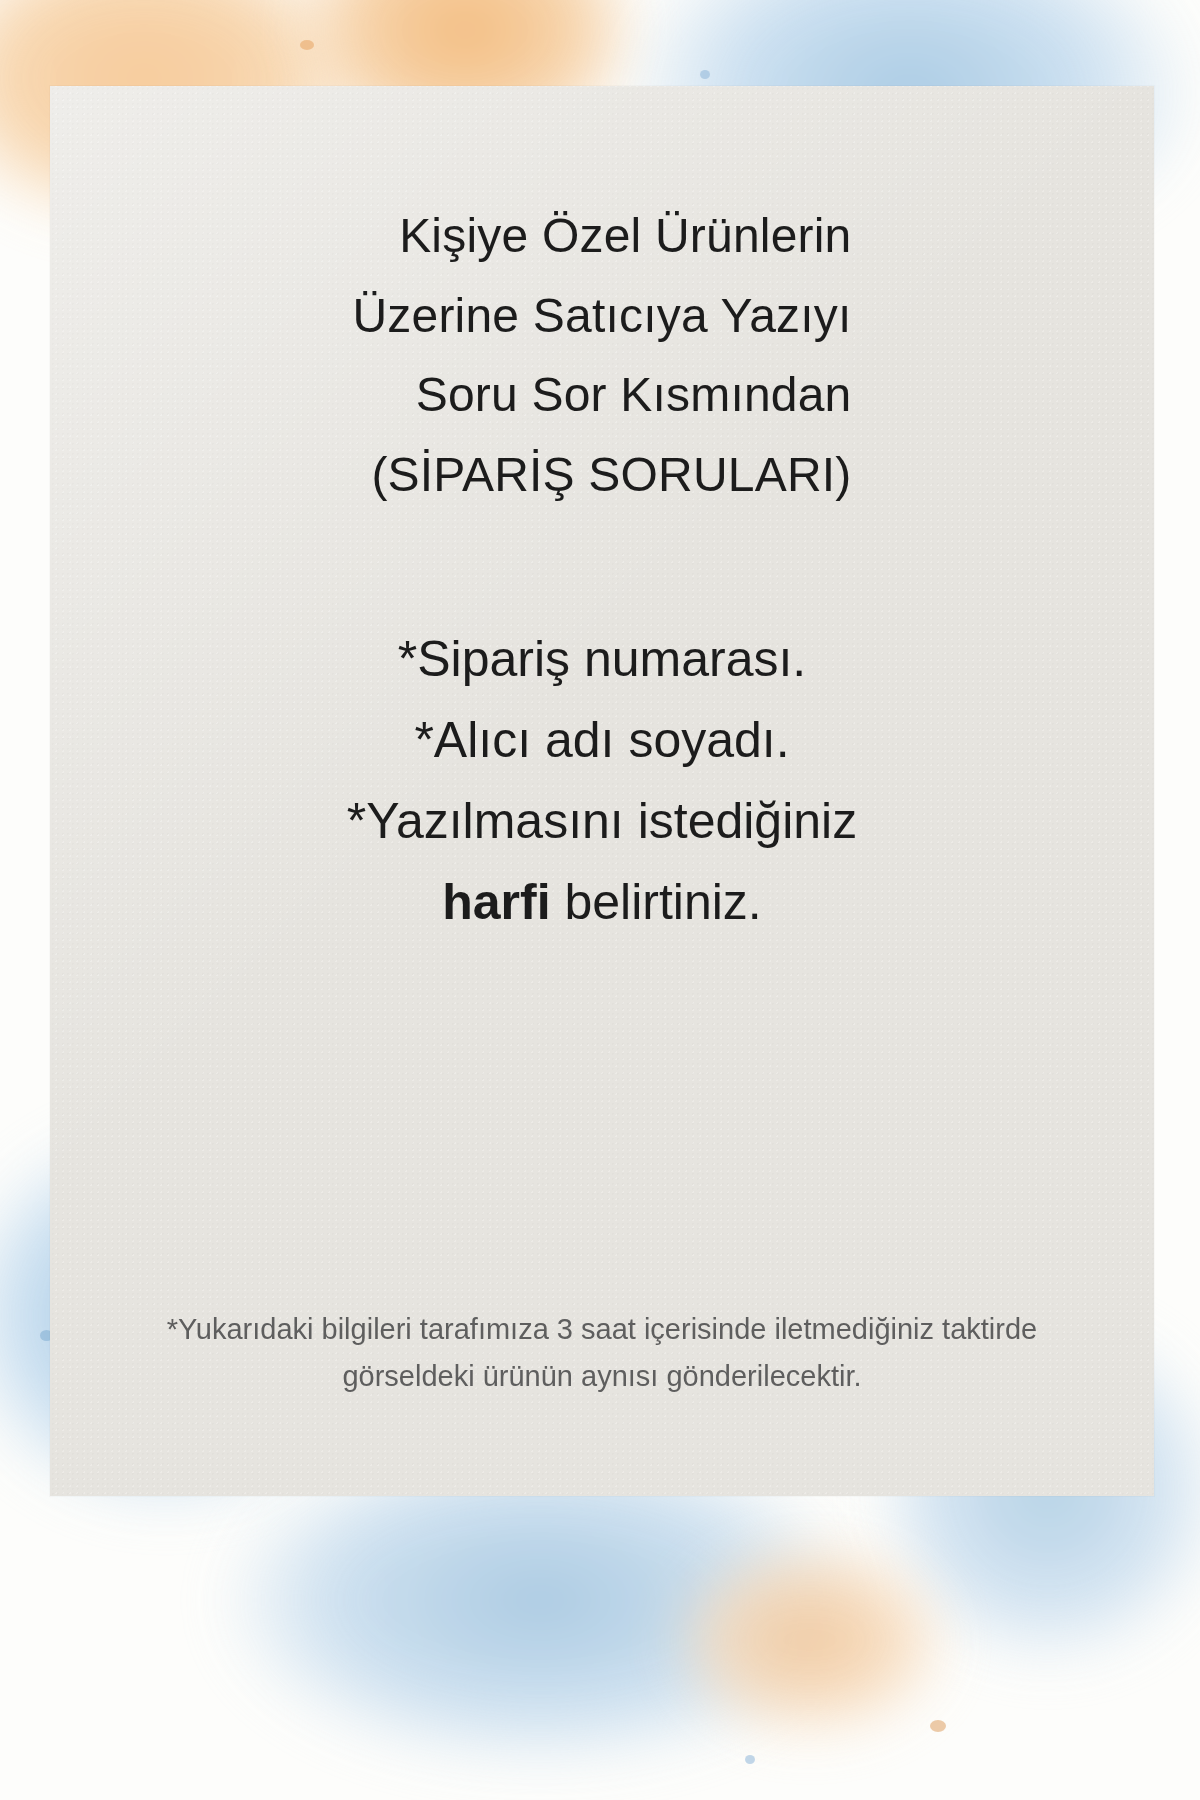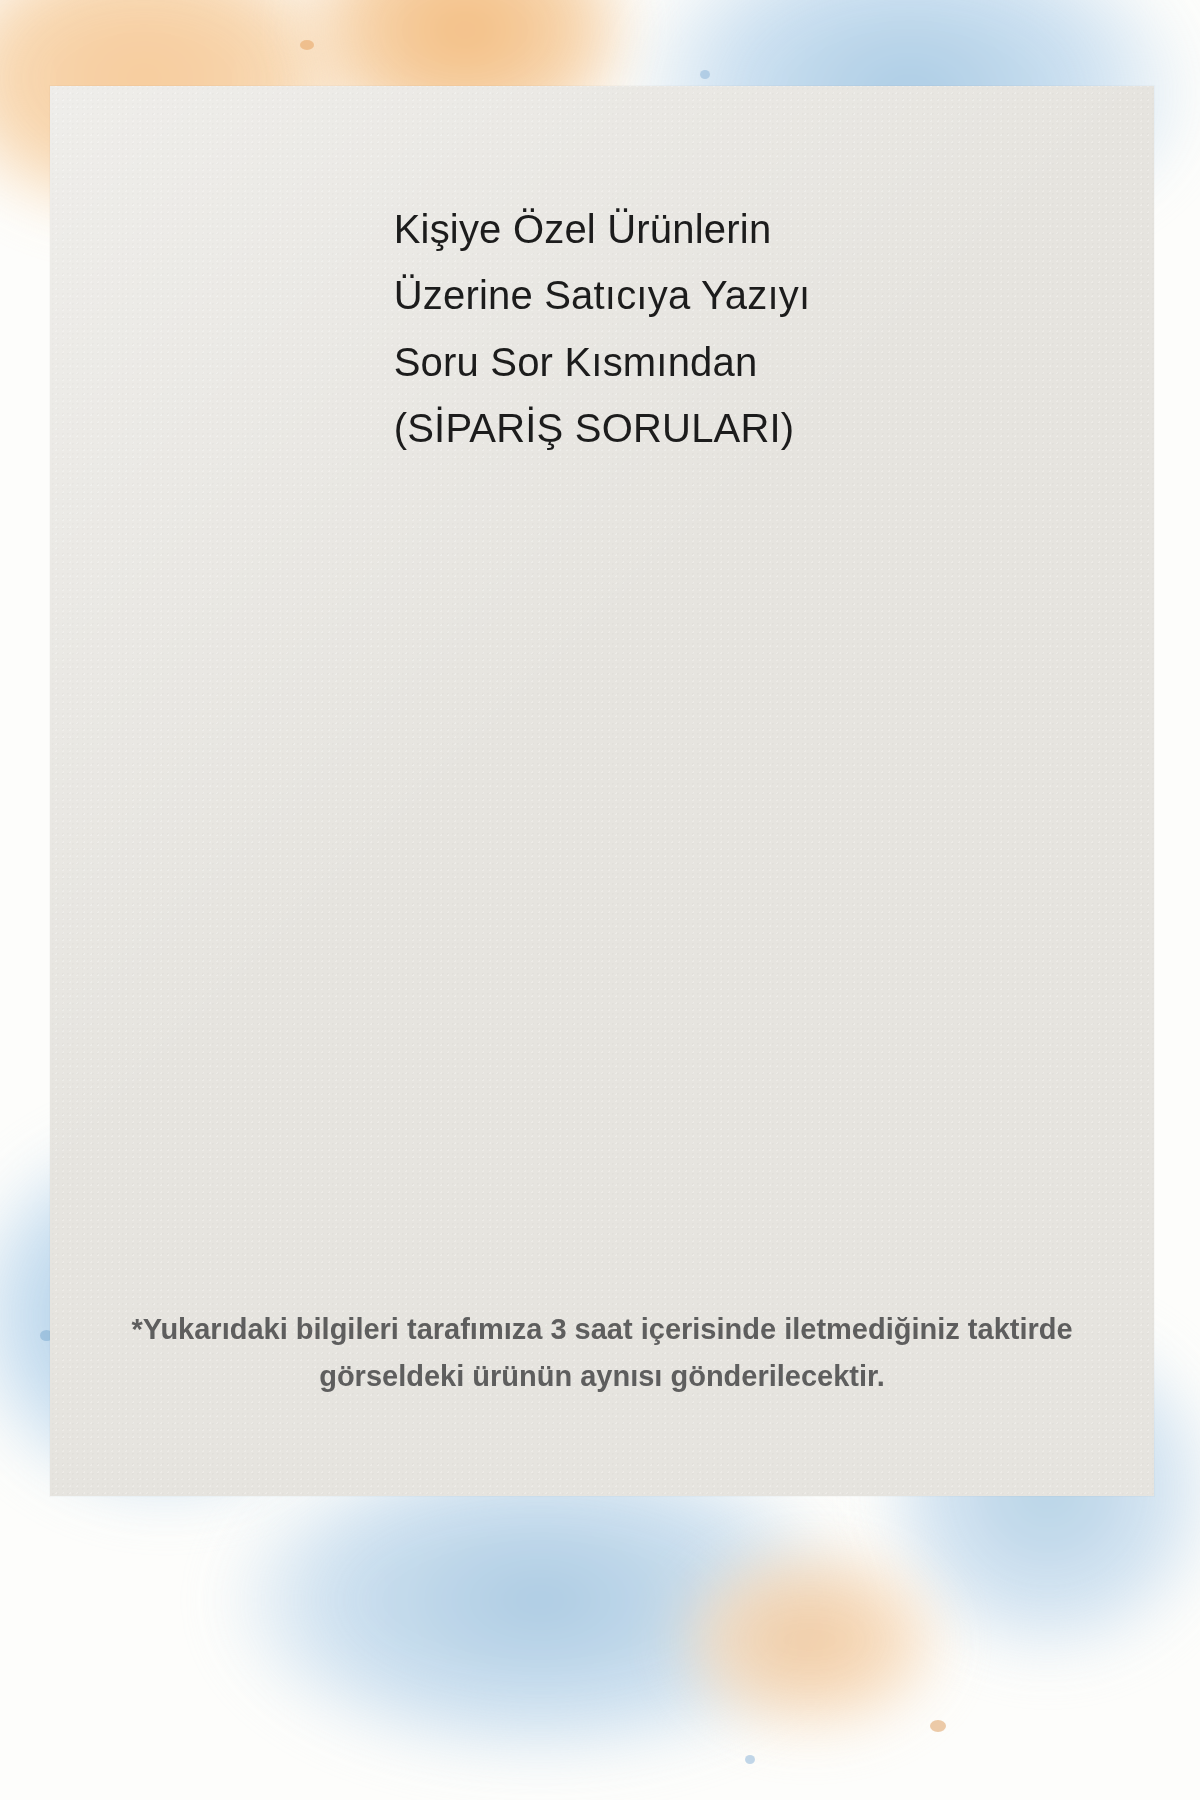--- a/index.html
+++ b/index.html
@@ -111,22 +111,22 @@
     display: flex;
     flex-direction: column;
     align-items: center;
     padding: 0 60px;
     box-sizing: border-box;
     color: #1b1b1b;
   }
 
   .headline {
     margin-top: 110px;
-    text-align: left;
-    font-size: 40px;
+    text-align: right;
+    font-size: 48px;
     line-height: 1.66;
     font-weight: 400;
     letter-spacing: 0.2px;
     color: #1c1c1c;
   }
   .headline .hl-line { display: block; white-space: nowrap; }
 
   .detail-block {
     margin-top: 104px;
     text-align: center;
@@ -138,21 +138,21 @@
   .detail-block .d-line { display: block; white-space: nowrap; }
   .detail-block .strong { font-weight: 700; }
 
   .footnote {
     margin-top: auto;
     margin-bottom: 96px;
     text-align: center;
     font-size: 29px;
     line-height: 1.62;
     color: #5e5e5e;
-    font-weight: 700;
+    font-weight: 400;
     max-width: 960px;
   }
 </style>
 </head>
 <body>
 
 <div class="poster">
 
   <div class="wash wash-orange-1"></div>
   <div class="wash wash-orange-2"></div>
@@ -172,18 +172,24 @@
   <div class="card">
     <div class="card-inner">
 
       <div class="headline">
         <span class="hl-line">Kişiye Özel Ürünlerin</span>
         <span class="hl-line">Üzerine Satıcıya Yazıyı</span>
         <span class="hl-line">Soru Sor Kısmından</span>
         <span class="hl-line">(SİPARİŞ SORULARI)</span>
       </div>
 
+      <div class="detail-block">
+        <span class="d-line">*Sipariş numarası.</span>
+        <span class="d-line">*Alıcı adı soyadı.</span>
+        <span class="d-line">*Yazılmasını istediğiniz</span>
+        <span class="d-line"><span class="strong">harfi</span><span> belirtiniz.</span></span>
+      </div>
 
       <div class="footnote">*Yukarıdaki bilgileri tarafımıza 3 saat içerisinde iletmediğiniz taktirde görseldeki ürünün aynısı gönderilecektir.</div>
 
     </div>
   </div>
 </div>
 
 </body></html>

